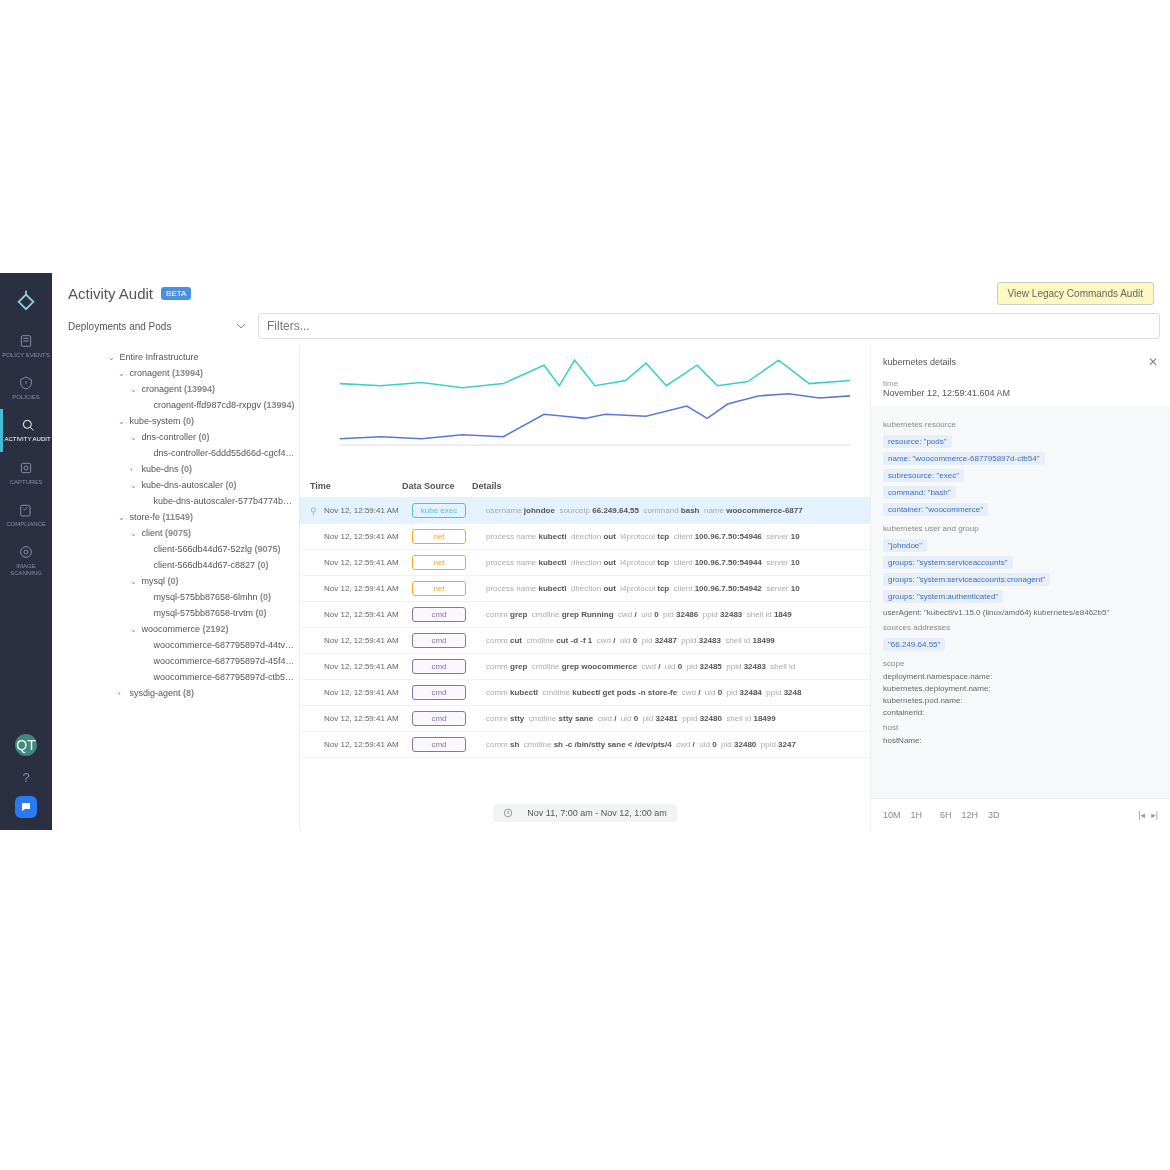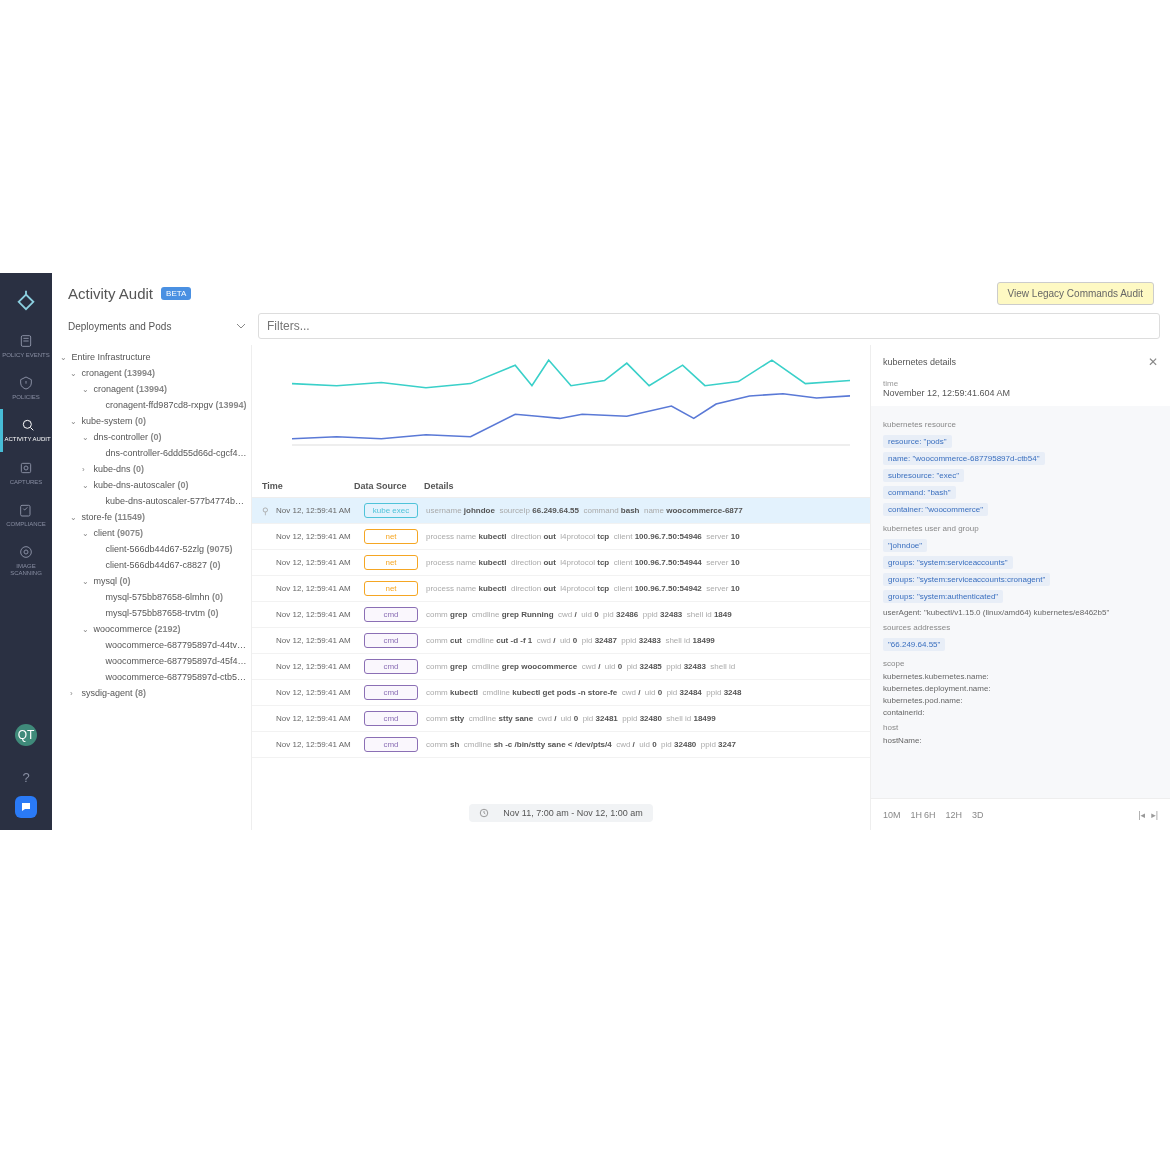--- a/index.html
+++ b/index.html
@@ -6,61 +6,61 @@
 body { width:1170px; height:1170px; background:#fff; overflow:hidden; }
 #app { position:absolute; top:273px; left:0; width:1170px; height:557px; display:flex; background:#fff; }
 
 
 .nav { width:52px; background:#2a3042; display:flex; flex-direction:column; align-items:center; padding:8px 0; }
 .nav .logo { width:22px; height:22px; margin:8px 0 14px; }
 .nav .nav-item { width:52px; display:flex; flex-direction:column; align-items:center; padding:8px 0; color:#888ea2; font-size:6px; text-align:center; line-height:1.2; cursor:pointer; }
 .nav .nav-item.active { color:#fff; border-left:3px solid #47bcd6; padding-left:0; }
 .nav .nav-item svg, .nav .nav-item .ico { width:16px; height:16px; margin-bottom:3px; }
 .nav .spacer { flex:1; }
-.nav .qt { width:22px; height:22px; border-radius:50%; background:#3f8a7a; color:#fff; font-size:12px; display:flex; align-items:center; justify-content:center; margin:16px 0; }
+.nav .qt { width:22px; height:22px; border-radius:50%; background:#3f8a7a; color:#fff; font-size:14px; display:flex; align-items:center; justify-content:center; margin:6px 0; }
 .nav .help,.nav .chat { width:22px; height:22px; border-radius:50%; display:flex; align-items:center; justify-content:center; margin:4px 0; }
 .nav .help { color:#888ea2; font-size:13px; }
 .nav .chat { background:#2a7af6; color:#fff; border-radius:6px; }
 
 .main { flex:1; display:flex; flex-direction:column; }
 .header { height:40px; display:flex; align-items:center; padding:0 16px; }
 .header h1 { font-size:15px; font-weight:500; color:#555; }
 .badge { background:#4a90e2; color:#fff; font-size:8px; padding:2px 5px; border-radius:3px; margin-left:8px; }
 .header .sp { flex:1; }
 .legacy-btn { border:1px solid #ccc; background:#fef9c3; font-size:10px; color:#666; padding:5px 10px; border-radius:3px; cursor:pointer; }
 
 .filters-row { height:32px; display:flex; gap:6px; padding:0 10px 6px 10px; }
 .tree-head { width:190px; display:flex; align-items:center; font-size:10px; color:#555; padding:0 6px; }
 .tree-head svg { margin-left:auto; width:10px; height:10px; color:#888; }
 .filters-row input, .filters-row select { border:1px solid #ddd; border-radius:3px; font-size:12px; padding:4px 8px; color:#888; background:#fff; }
 .filters-row input { flex:1; }
 .filters-row select { width:280px; }
 
 .body { flex:1; display:flex; overflow:hidden; }
-.tree { width:200px; border-right:1px solid #eee; overflow-y:auto; font-size:9px; color:#555; padding:4px 0 4px 4px; }
+.tree { width:200px; border-right:1px solid #eee; overflow-y:auto; font-size:9px; color:#555; padding:4px 0 4px 4px;margin-left:48px; }
 .tree .node { padding:3px 2px 3px 0; white-space:nowrap; overflow:hidden; text-overflow:ellipsis; cursor:pointer; }
 .tree .caret { display:inline-block; width:9px; color:#888; font-size:8px; }
 .tree .count { color:#888;font-weight:bold; }
 .tree .d0{padding-left:4px;} .tree .d1{padding-left:14px;} .tree .d2{padding-left:26px;}
 .tree .d3{padding-left:38px;}
 
 .center { flex:1; display:flex; flex-direction:column; overflow:hidden; position:relative; }
 .chart { height:130px; position:relative; padding:10px 20px 0 40px; }
 .chart svg { width:100%; height:92px; overflow:visible; }
 .chart .axis { display:flex; justify-content:space-between; font-size:8px; color:#999; padding:2px 30px 0 10px; }
 
 .thead { display:flex; font-size:9px; font-weight:600; color:#555; padding:6px 10px; border-bottom:1px solid #eee; }
 .thead .c-time{width:92px;} .thead .c-ds{width:70px;} .thead .c-det{flex:1;}
 .load-newer { text-align:center; font-size:9px; color:#4a90e2; padding:6px 0; cursor:pointer; }
 .rows { flex:1; overflow:hidden; }
 .row { display:flex; align-items:center; font-size:8px; color:#888; padding:5px 10px; border-bottom:1px solid #f2f2f2; white-space:nowrap; overflow:hidden; }
 .row.sel { background:#e3f2fd; }
 .row .filter-ico{ width:14px; color:#aaa; font-size:9px; }
 .row .c-time{ width:88px; color:#666; }
-.row .tag { display:inline-block; width:54px; text-align:center; border:1px solid; border-radius:3px; padding:2px 0; font-size:8px; margin-right:8px; }
+.row .tag { display:inline-block; width:54px; text-align:center; border:1px solid; border-radius:3px; padding:2px 0; font-size:8px; margin-right:20px; }
 .tag.kube{ border-color:#4fc3d9; color:#4fc3d9; }
 .tag.net{ border-color:#f5a623; color:#f5a623; }
 .tag.cmd{ border-color:#8b6fb5; color:#8b6fb5; background:#faf7fd; }
 .row .det{ flex:1; overflow:hidden; text-overflow:ellipsis; }
 .row .det b{ color:#555; font-weight:600; }
 .row .det .lbl{ color:#aaa; }
 
 .timebar { height:34px; display:flex; align-items:center; justify-content:center; }
 .timebar .pill { background:#f1f3f5; border-radius:4px; padding:4px 10px; font-size:9px; color:#555; display:flex; align-items:center; gap:14px; }
 
@@ -294,29 +294,29 @@
             <div><span class="chip">container: "woocommerce"</span></div>
             <div class="grp-lbl">kubernetes user and group</div>
             <div><span class="chip">"johndoe"</span></div>
             <div><span class="chip">groups: "system:serviceaccounts"</span></div>
             <div><span class="chip">groups: "system:serviceaccounts:cronagent"</span></div>
             <div><span class="chip">groups: "system:authenticated"</span></div>
             <div class="line">userAgent: "kubectl/v1.15.0 (linux/amd64) kubernetes/e8462b5"</div>
             <div class="grp-lbl">sources addresses</div>
             <div><span class="chip">"66.249.64.55"</span></div>
             <div class="grp-lbl">scope</div>
-            <div class="line">kubernetes.kubernetes.name:</div>
+            <div class="line">deployment.namespace.name:</div>
             <div class="line">kubernetes.deployment.name:</div>
             <div class="line">kubernetes.pod.name:</div>
             <div class="line">containerid:</div>
             <div class="grp-lbl">host</div>
             <div class="line">hostName:</div>
           </div>
         <div class="foot">
-          <span id="ranges"><span class="rng" style="margin-right: 10px;">10M</span><span class="rng" style="margin-right: 2px;">1H</span><span class="rng" style="margin-right: 10px;">6H</span><span class="rng" style="margin-right: 10px;">12H</span><span class="rng" style="margin-right: 10px;">3D</span></span>
+          <span id="ranges"><span class="rng" style="margin-right: 10px;">10M</span><span class="rng" style="margin-right: 18px;">1H</span><span class="rng" style="margin-right: 10px;">6H</span><span class="rng" style="margin-right: 10px;">12H</span><span class="rng" style="margin-right: 10px;">3D</span></span>
           <span class="navs">
             <span>|◂</span>
             <span>▸|</span>
           </span>
         </div>
       </div>
     </div>
   </div>
 </div>
 

